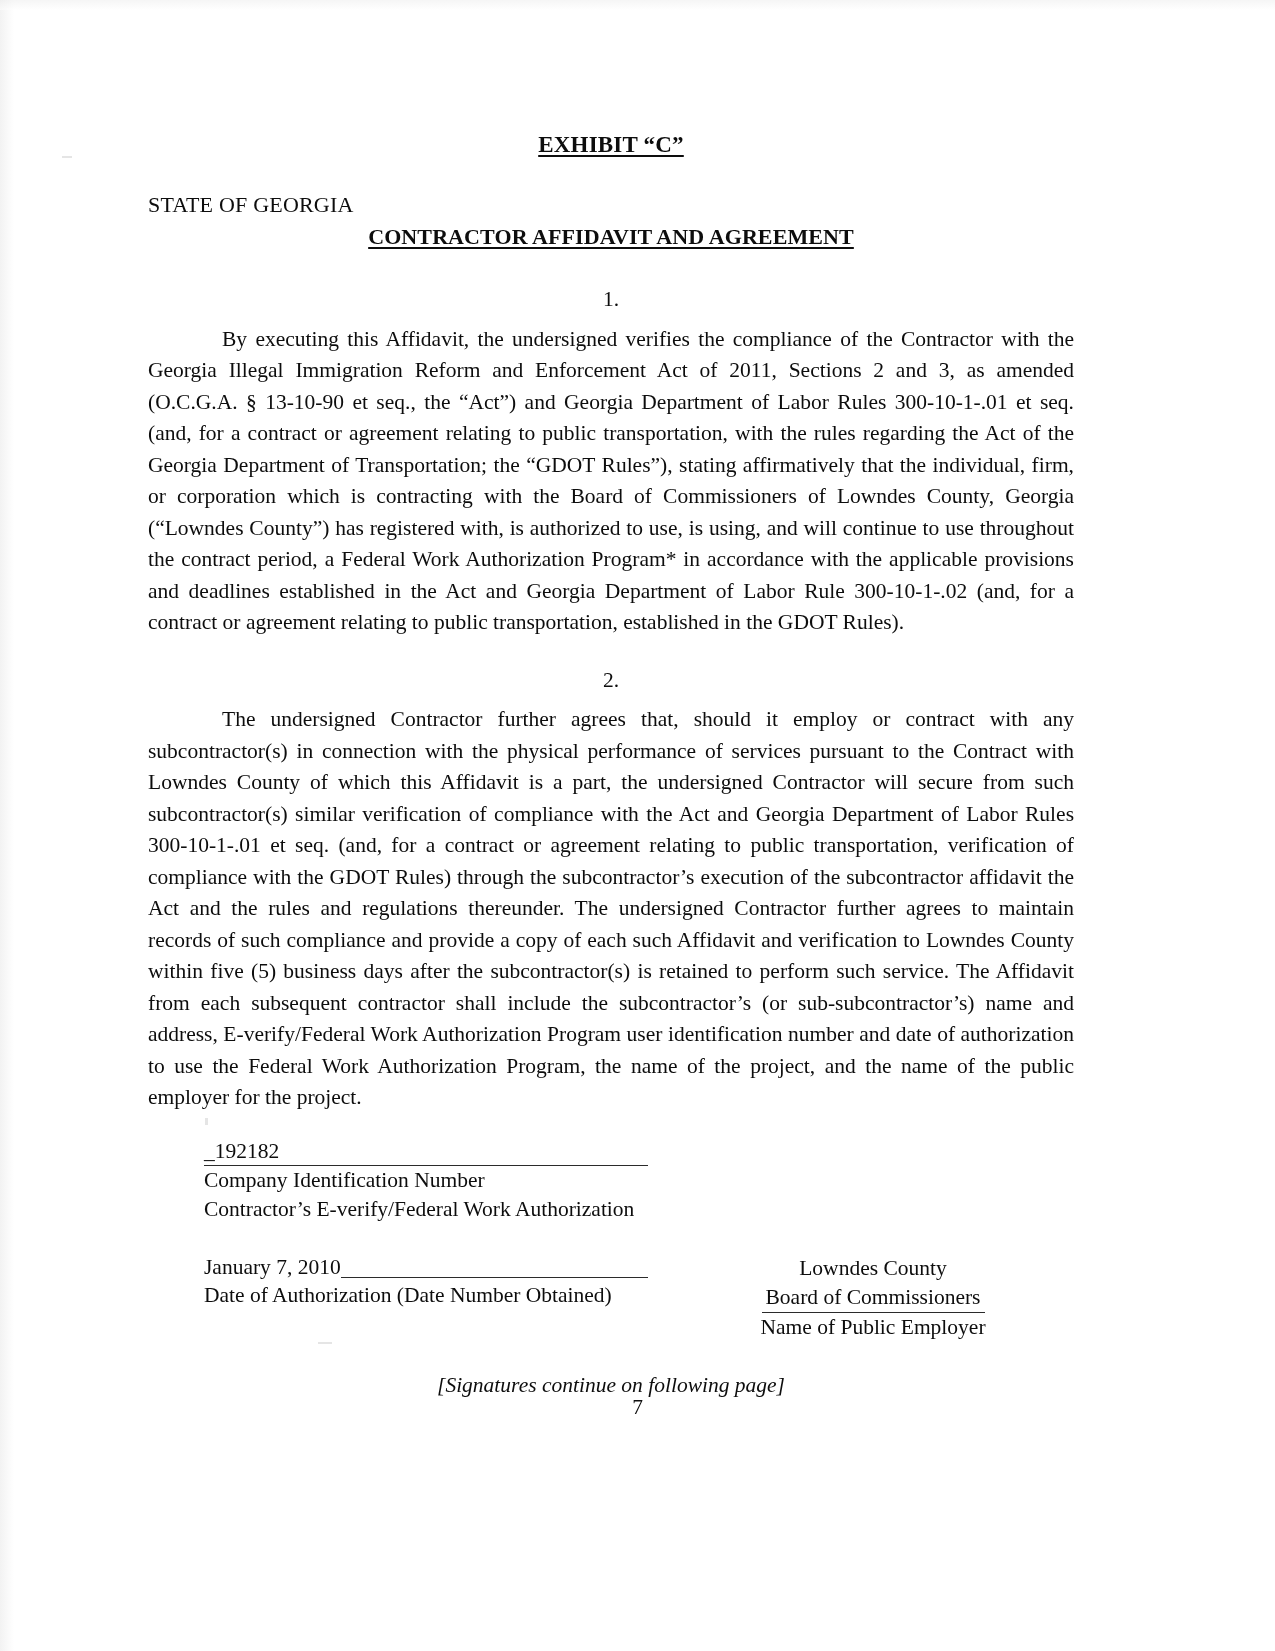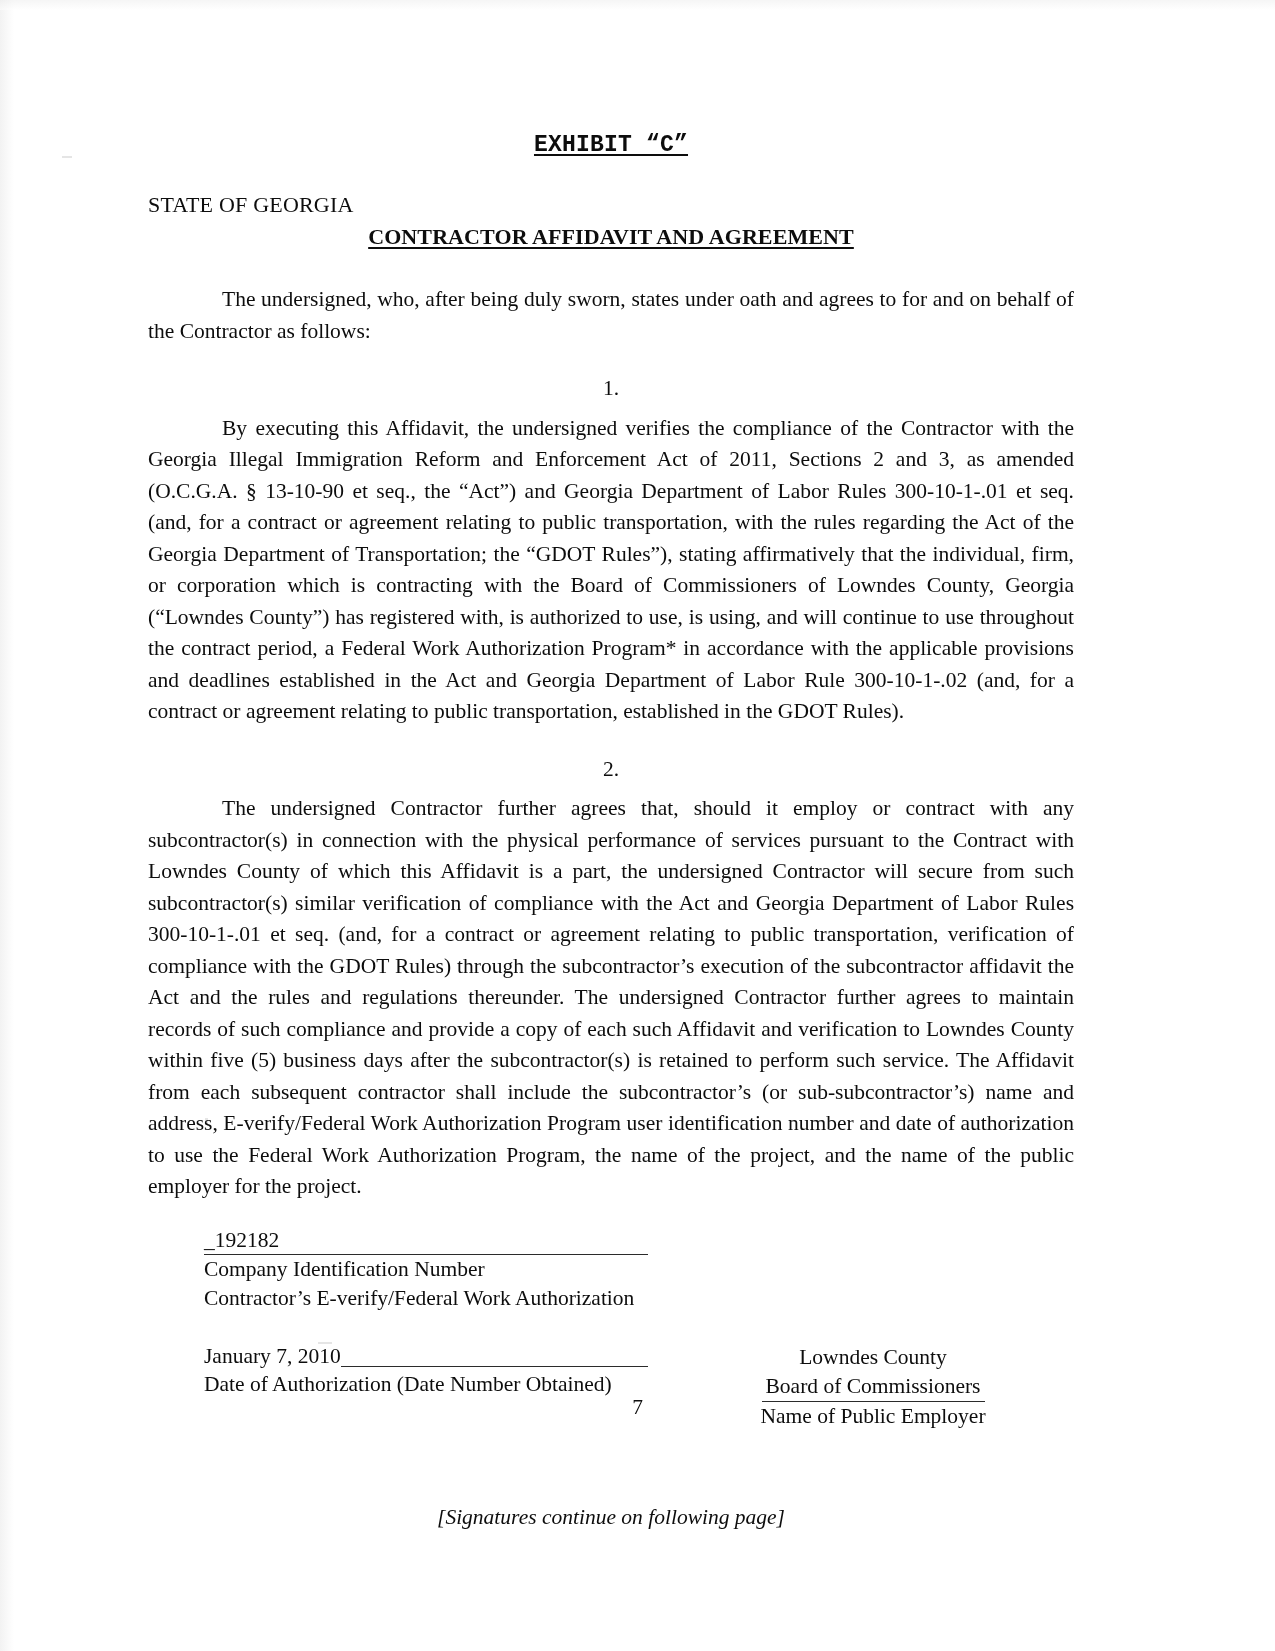--- a/index.html
+++ b/index.html
@@ -48,21 +48,20 @@
     top: 132px;
     width: 926px;
   }
 
   .doc-title {
     text-align: center;
     font-weight: bold;
     font-size: 23px;
     letter-spacing: .2px;
     margin: 0 0 34px 0;
-    font-family: Liberation Mono, monospace;
   }
   .doc-title span.u {
     text-decoration: underline;
     text-underline-offset: 3px;
   }
 
   .state-line {
     font-weight: normal;
     font-size: 22px;
     margin: 0 0 6px 0;
@@ -158,21 +157,21 @@
     line-height: 29px;
     text-align: center;
   }
   .employer-line.underlined {
     border-bottom: 1.6px solid #2b2b2b;
     display: inline-block;
     padding: 0 4px;
   }
 
   .sig-note {
-    margin-top: 74px;
+    margin-top: 31px;
     text-align: center;
     font-style: italic;
     font-size: 21.5px;
   }
 
   .page-number {
     position: absolute;
     left: 0;
     right: 0;
     top: 1395px;
@@ -192,21 +191,20 @@
   <div class="scan-speck" style="left:205px;top:1118px;width:3px;height:7px;"></div>
 
   <div class="content">
 
     <h1 class="doc-title"><span class="u">EXHIBIT “C”</span></h1>
 
     <div class="state-line">STATE OF GEORGIA</div>
 
     <h2 class="subtitle"><span class="u">CONTRACTOR AFFIDAVIT AND AGREEMENT</span></h2>
 
-    <p class="body">The undersigned, who, after being duly sworn, states under oath and agrees to for and on behalf of the Contractor as follows:</p>
 
     <div class="numline">1.</div>
     <p class="body">By executing this Affidavit, the undersigned verifies the compliance of the Contractor with the Georgia Illegal Immigration Reform and Enforcement Act of 2011, Sections 2 and 3, as amended (O.C.G.A. § 13-10-90 et seq., the “Act”) and Georgia Department of Labor Rules 300-10-1-.01 et seq. (and, for a contract or agreement relating to public transportation, with the rules regarding the Act of the Georgia Department of Transportation; the “GDOT Rules”), stating affirmatively that the individual, firm, or corporation which is contracting with the Board of Commissioners of Lowndes County, Georgia (“Lowndes County”) has registered with, is authorized to use, is using, and will continue to use throughout the contract period, a Federal Work Authorization Program* in accordance with the applicable provisions and deadlines established in the Act and Georgia Department of Labor Rule 300-10-1-.02 (and, for a contract or agreement relating to public transportation, established in the GDOT Rules).</p>
 
     <div class="numline">2.</div>
     <p class="body tight">The undersigned Contractor further agrees that, should it employ or contract with any subcontractor(s) in connection with the physical performance of services pursuant to the Contract with Lowndes County of which this Affidavit is a part, the undersigned Contractor will secure from such subcontractor(s) similar verification of compliance with the Act and Georgia Department of Labor Rules 300-10-1-.01 et seq. (and, for a contract or agreement relating to public transportation, verification of compliance with the GDOT Rules) through the subcontractor’s execution of the subcontractor affidavit the Act and the rules and regulations thereunder.  The undersigned Contractor further agrees to maintain records of such compliance and provide a copy of each such Affidavit and verification to Lowndes County within five (5) business days after the subcontractor(s) is retained to perform such service.  The Affidavit from each subsequent contractor shall include the subcontractor’s (or sub-subcontractor’s) name and address, E-verify/Federal Work Authorization Program user identification number and date of authorization to use the Federal Work Authorization Program, the name of the project, and the name of the public employer for the project.</p>
 
     <div class="fillblock">
 
       <div class="row">

